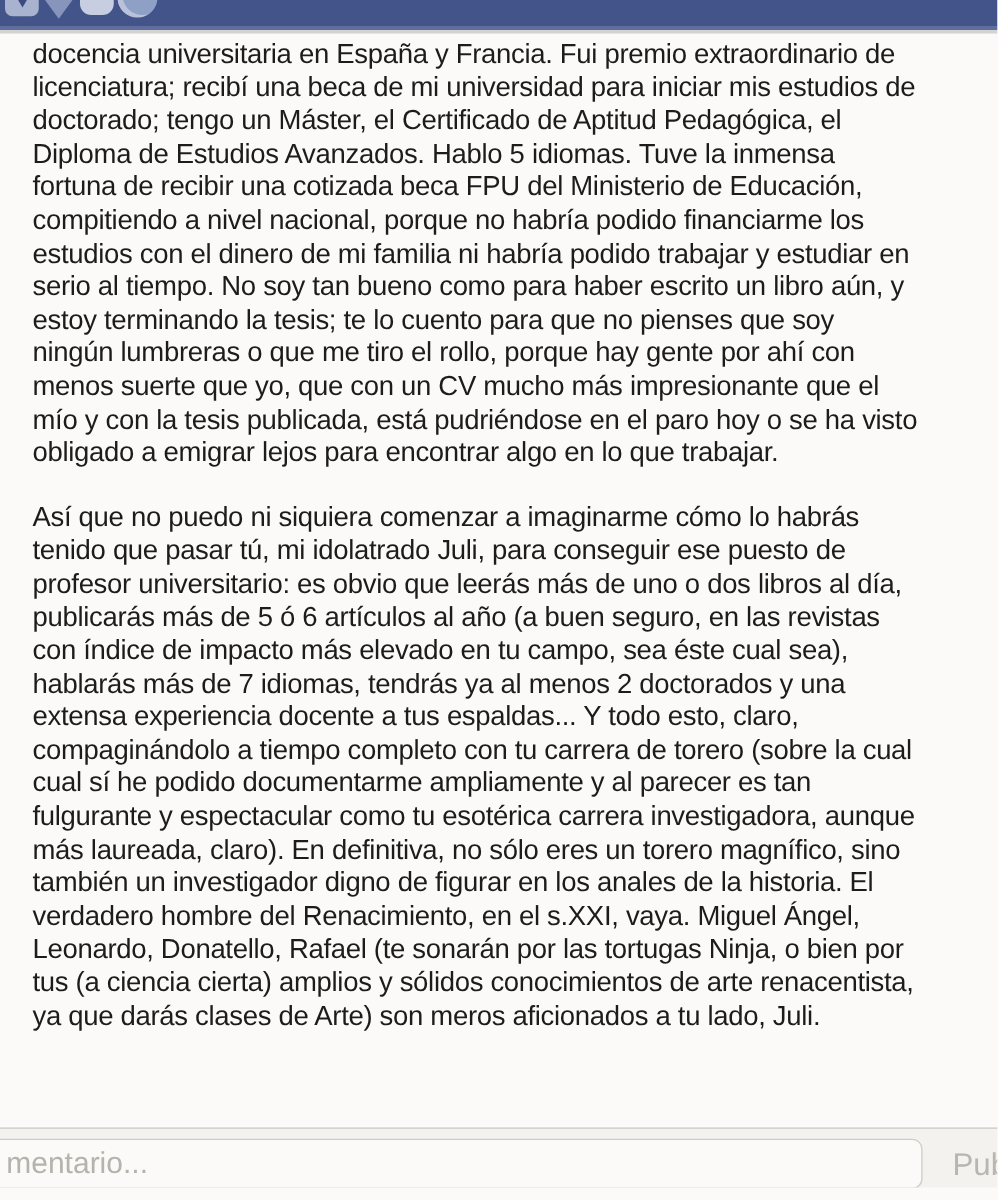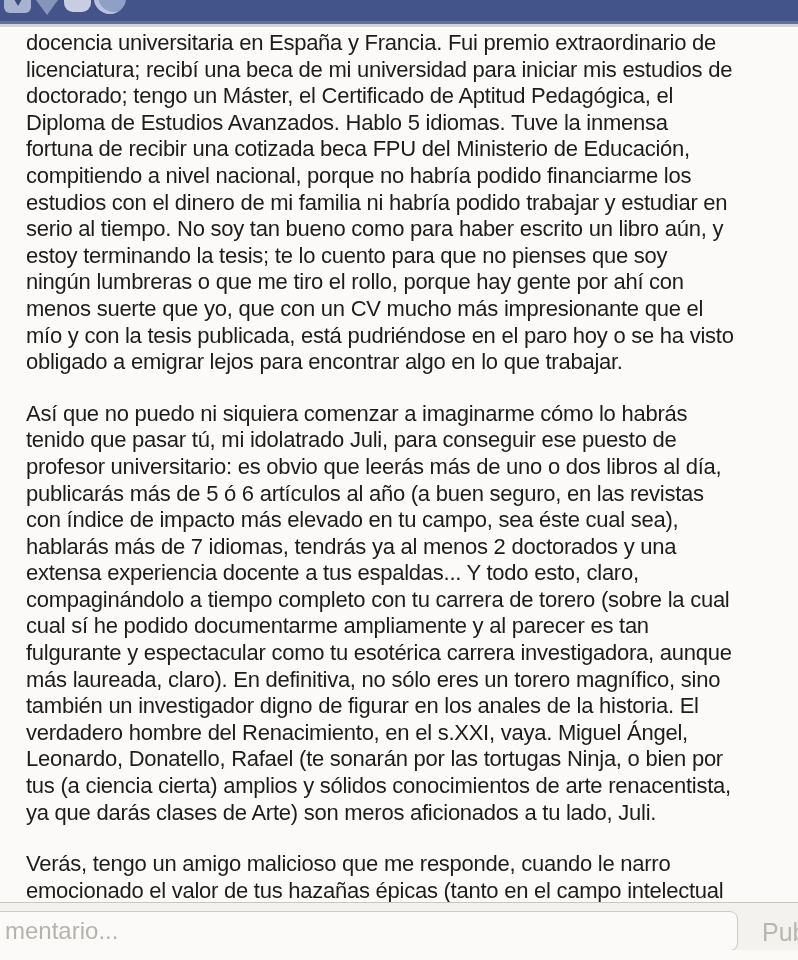--- a/index.html
+++ b/index.html
@@ -165,20 +165,18 @@
 extensa experiencia docente a tus espaldas... Y todo esto, claro,
 compaginándolo a tiempo completo con tu carrera de torero (sobre la cual
 cual sí he podido documentarme ampliamente y al parecer es tan
 fulgurante y espectacular como tu esotérica carrera investigadora, aunque
 más laureada, claro). En definitiva, no sólo eres un torero magnífico, sino
 también un investigador digno de figurar en los anales de la historia. El
 verdadero hombre del Renacimiento, en el s.XXI, vaya. Miguel Ángel,
 Leonardo, Donatello, Rafael (te sonarán por las tortugas Ninja, o bien por
 tus (a ciencia cierta) amplios y sólidos conocimientos de arte renacentista,
 ya que darás clases de Arte) son meros aficionados a tu lado, Juli.</div>
-  <div class="para">Verás, tengo un amigo malicioso que me responde, cuando le narro
-emocionado el valor de tus hazañas épicas (tanto en el campo intelectual</div>
 </div>
 
 <div class="comment-bar">
   <input class="comment-input" type="text" placeholder="mentario..." style="">
   <button class="publish-button">Publ</button>
 </div>
 
 </body></html>

